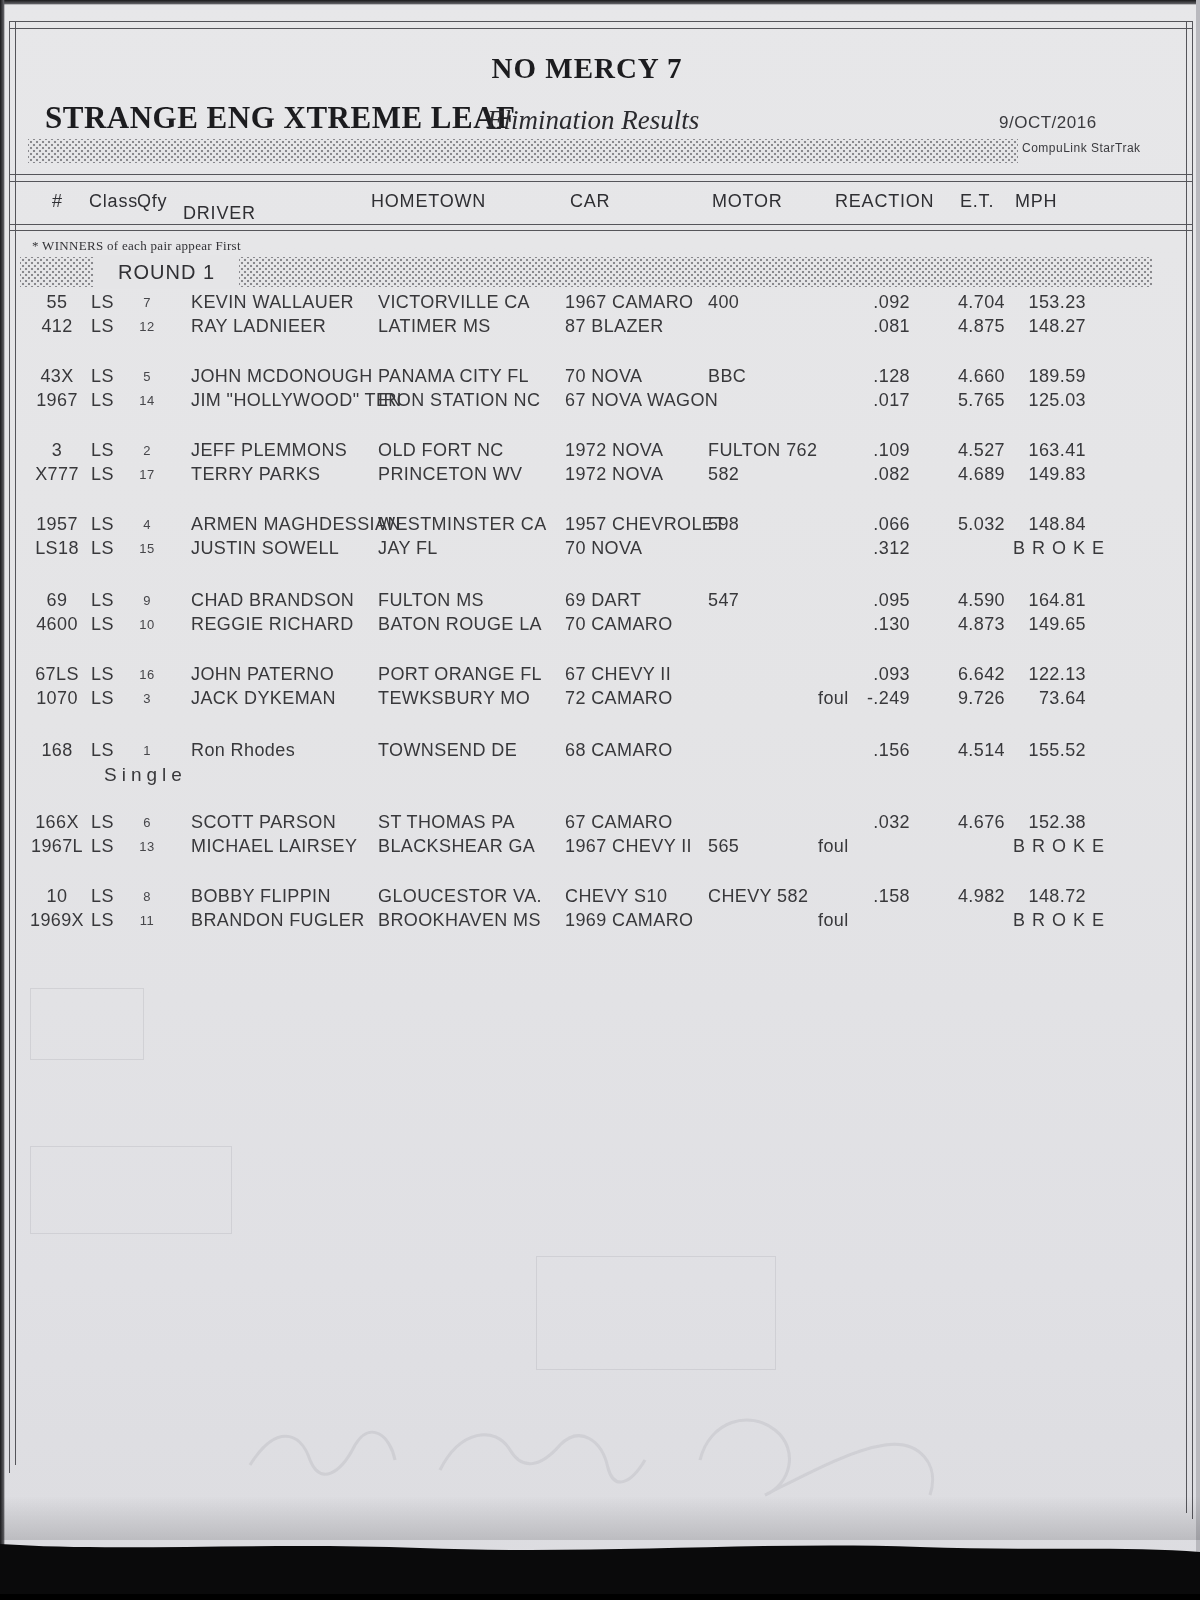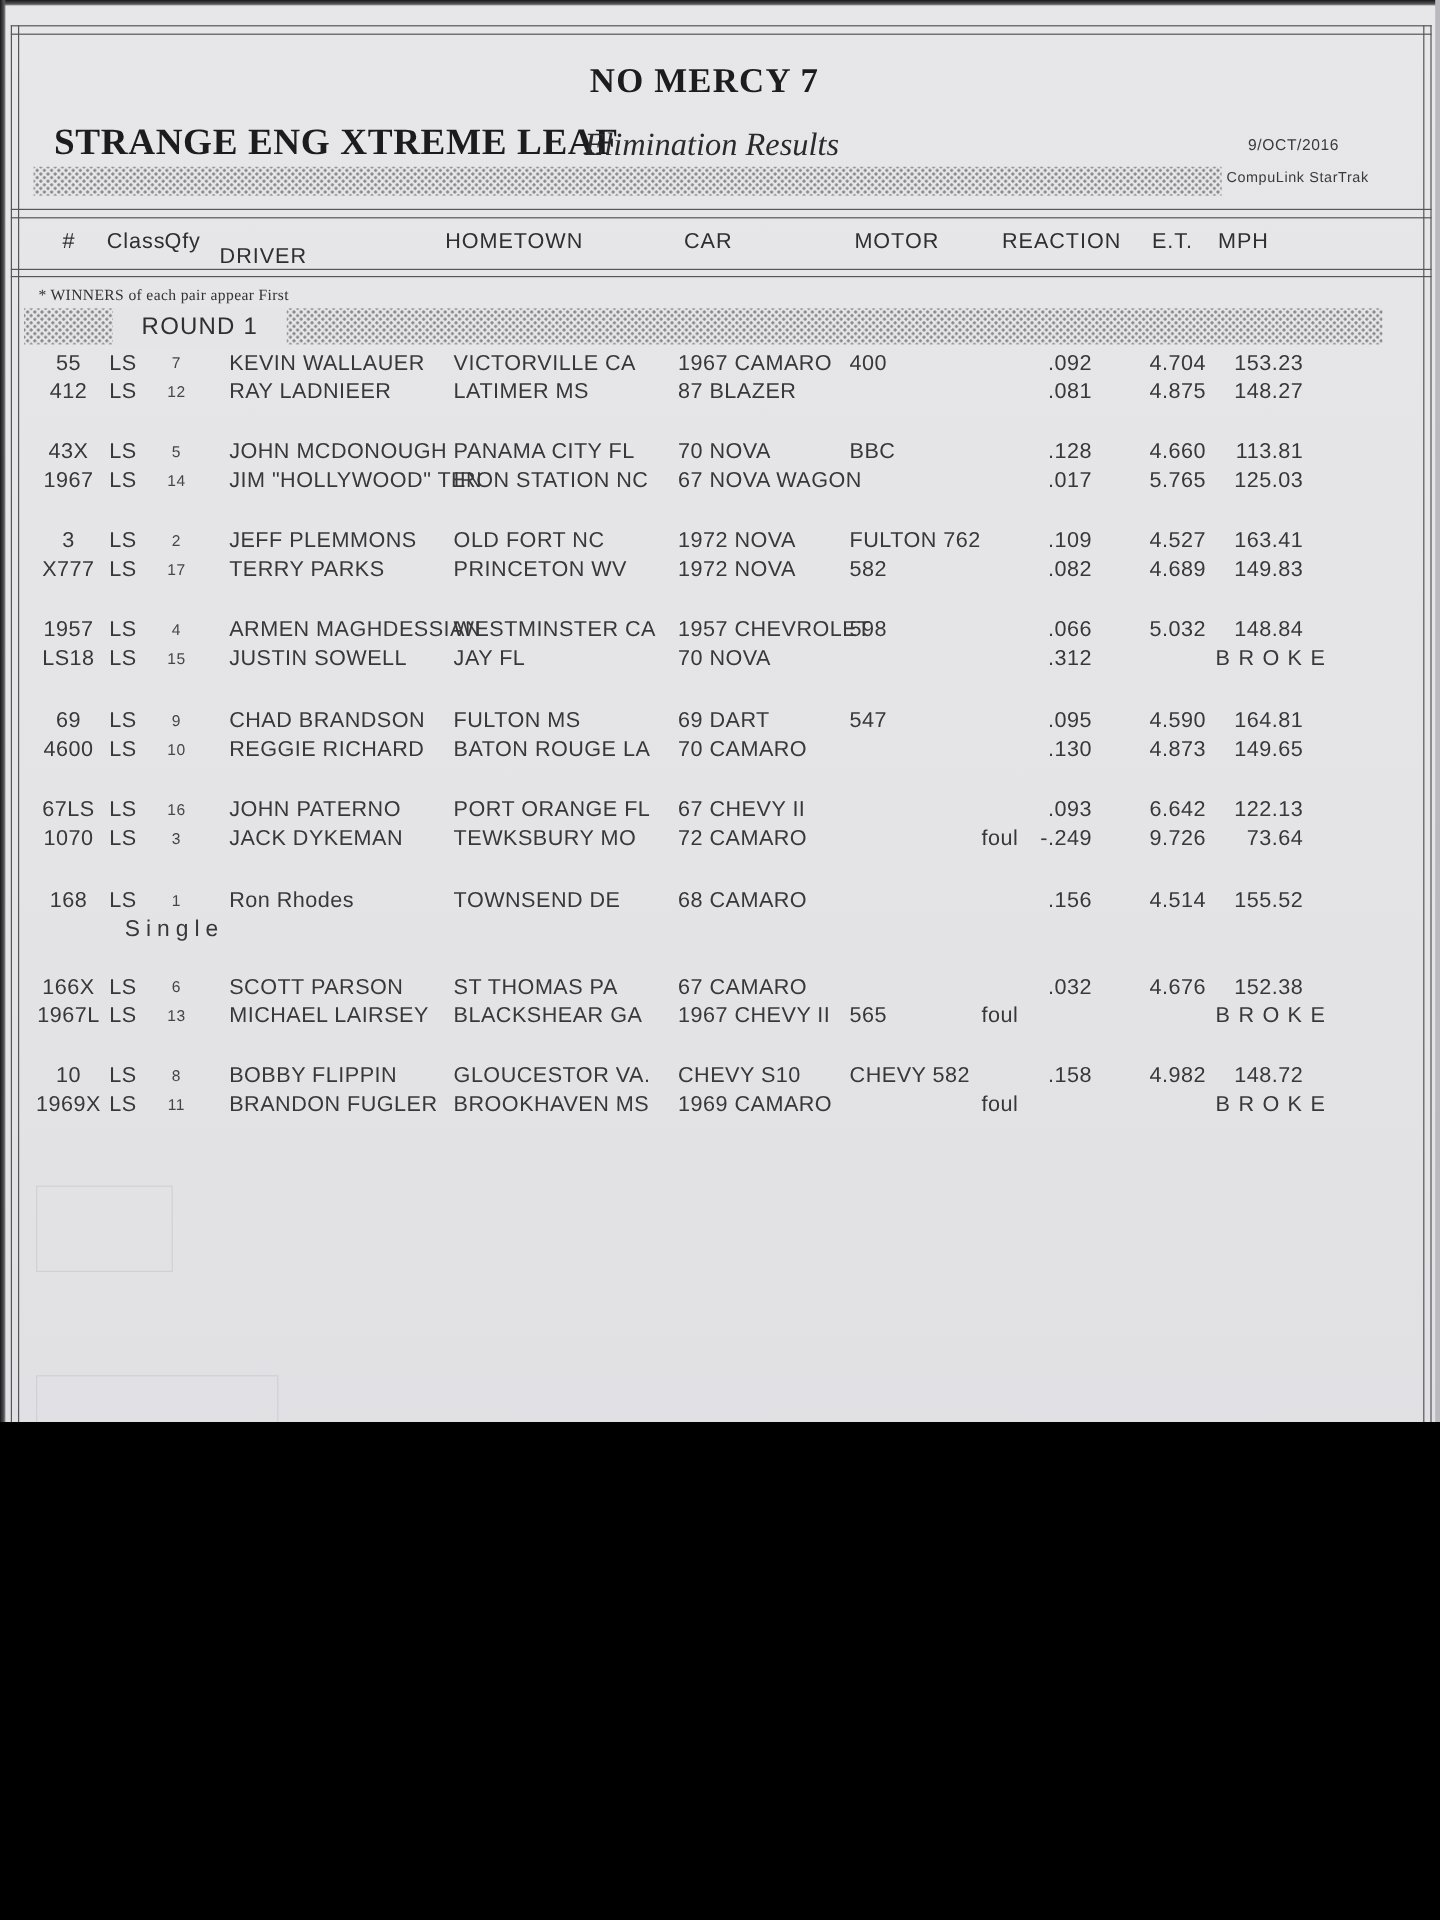--- a/index.html
+++ b/index.html
@@ -1,16 +1,16 @@
 <!DOCTYPE html>
 <html><head>
 <meta charset="utf-8">
 <style>
   html,body{margin:0;padding:0;background:#000;}
-  .page{position:relative;width:1200px;height:1185px;background:#14532d;overflow:hidden;
+  .page{position:relative;width:1200px;height:1594px;background:#14532d;overflow:hidden;
         font-family:"Liberation Sans",sans-serif;}
   .paper{position:absolute;left:0;top:0;width:1200px;height:1600px;
          background:linear-gradient(180deg,#e7e7e9 0%,#e4e4e6 45%,#e0e0e4 80%,#dcdce0 100%);}
   
   .edge-top{position:absolute;left:0;top:0;width:1200px;height:5px;
             background:linear-gradient(180deg,#19191b,#5a5a5e 70%,rgba(90,90,94,0));}
   .edge-left{position:absolute;left:0;top:0;width:5px;height:1600px;
              background:linear-gradient(90deg,#19191b,#5a5a5e 70%,rgba(90,90,94,0));}
   .edge-right{position:absolute;left:1196px;top:0;width:4px;height:1560px;background:#b9b9be;}
   .scan-bottom{position:absolute;left:0;top:1538px;width:1200px;height:62px;}
@@ -18,21 +18,21 @@
             background:linear-gradient(180deg,rgba(40,40,44,0) 0%,rgba(40,40,44,.18) 100%);}
   
   .hline{position:absolute;height:1.4px;background:#55555a;}
   .vline{position:absolute;width:1.4px;background:#55555a;}
   
   .t{position:absolute;white-space:nowrap;}
   .event-title{font-family:"Liberation Serif",serif;font-weight:bold;font-size:29px;color:#1c1c1f;
                letter-spacing:1px;text-align:center;}
   .cat-title{font-family:"Liberation Serif",serif;font-weight:bold;font-size:31px;color:#1c1c1f;letter-spacing:.5px;}
   .subtitle{font-family:"Liberation Serif",serif;font-style:italic;font-size:27px;color:#2a2a2e;}
-  .date{font-size:13px;color:#3a3a3e;letter-spacing:.5px;text-align:center;}
+  .date{font-size:17px;color:#3a3a3e;letter-spacing:.5px;text-align:left;}
   .timing{font-size:12px;color:#3a3a3e;letter-spacing:.5px;}
   .dotband{position:absolute;
       background-image:
         radial-gradient(circle, rgba(60,60,66,.55) 1px, transparent 1.6px),
         radial-gradient(circle, rgba(60,60,66,.55) 1px, transparent 1.6px);
       background-size:6px 6px;background-position:0 0,3px 3px;}
   .round-chip{position:absolute;left:74px;top:-2px;height:34px;background:#e5e5e7;
       padding:0 24px 0 24px;display:flex;align-items:center;}
   .round-label{font-size:20px;color:#303034;letter-spacing:1px;text-align:right;}
   .footnote{font-family:"Liberation Serif",serif;font-size:13px;color:#333337;letter-spacing:.3px;}
@@ -133,21 +133,21 @@
       <span class="c num">43X</span>
       <span class="c cls">LS</span>
       <span class="c qfy">5</span>
       <span class="c drv">JOHN MCDONOUGH</span>
       <span class="c home">PANAMA CITY FL</span>
       <span class="c car">70 NOVA</span>
       <span class="c motor">BBC</span>
       <span class="c foul"></span>
       <span class="c rt">.128</span>
       <span class="c et">4.660</span>
-      <span class="c mph">113.81</span>
+      <span class="c mph">189.59</span>
       <span class="c broke"></span>
     </div>
     <div class="row" style="top:390px;">
       <span class="c num">1967</span>
       <span class="c cls">LS</span>
       <span class="c qfy">14</span>
       <span class="c drv">JIM "HOLLYWOOD" TEN</span>
       <span class="c home">IRON STATION NC</span>
       <span class="c car">67 NOVA WAGON</span>
       <span class="c motor"></span>

